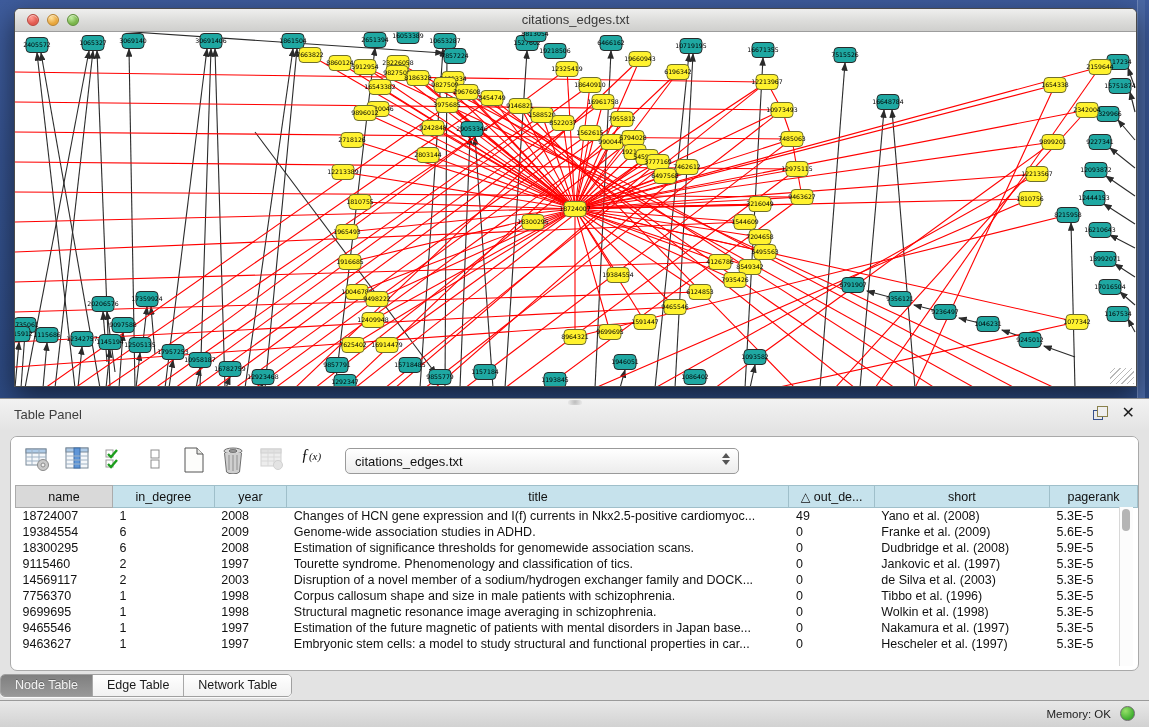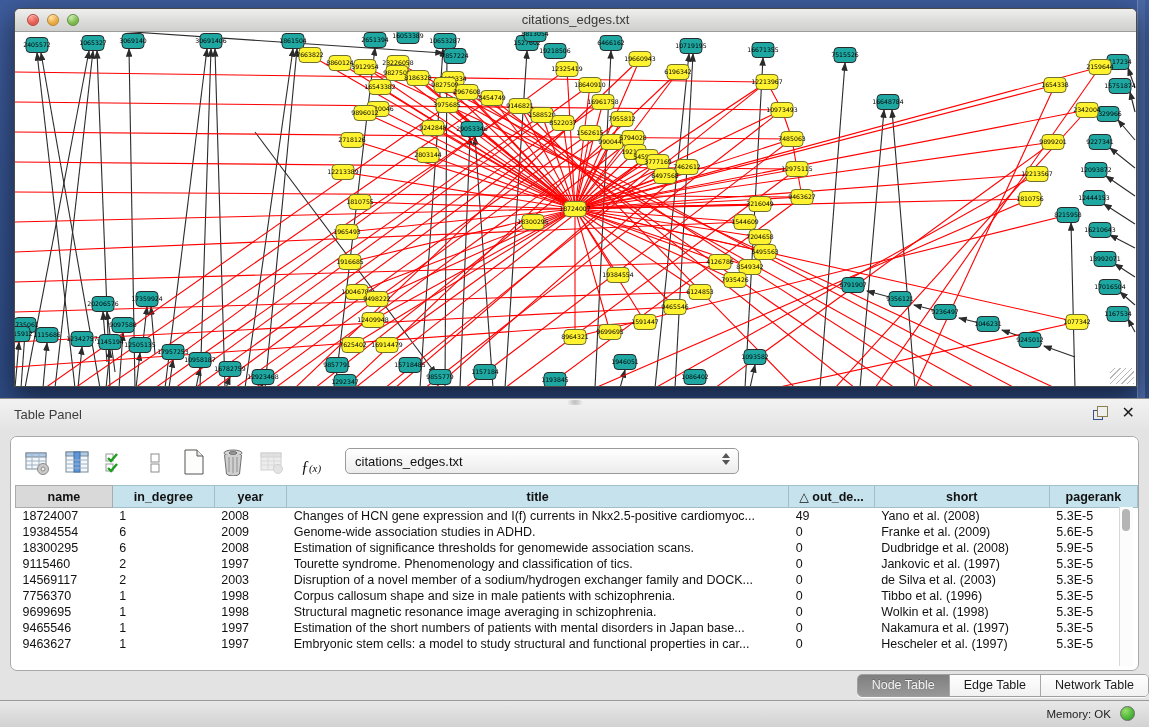--- a/index.html
+++ b/index.html
@@ -42,42 +42,42 @@
   .float-icon{width:15px;height:15px;position:relative;}
   .float-icon .sq1{position:absolute;left:0;top:4px;width:8px;height:8px;border:1.4px solid #36518b;background:transparent;}
   .float-icon .sq2{position:absolute;left:4px;top:0;width:9px;height:9px;border:1.4px solid #8a814c;background:#efefef;}
   .close-x{font-size:16px;font-weight:bold;color:#1c1c1c;line-height:16px;cursor:default;}
   
   .panel-body{position:absolute;left:0;top:430px;width:1149px;height:270px;background:#e3e3e3;}
   .inner-box{position:absolute;left:10px;top:6px;width:1129px;height:235px;box-sizing:border-box;
     background:#fff;border:1px solid #a9a9a9;border-radius:7px;overflow:hidden;}
   .toolbar{position:absolute;left:0;top:0;right:0;height:48px;display:flex;align-items:center;
     padding-left:12px;gap:9px;background:#fff;}
-  .tbtn{width:30px;height:30px;display:flex;align-items:flex-end;justify-content:center;border:none;background:transparent;padding:0;}
+  .tbtn{width:30px;height:30px;display:flex;align-items:flex-start;justify-content:center;border:none;background:transparent;padding:0;}
   .tbtn svg{display:block;}
   .fx{font-family:"Liberation Serif","DejaVu Serif",serif;font-style:italic;font-size:16px;color:#111;}
   .fx small{font-size:11px;}
   .combo{margin-left:10px;width:392px;height:24px;border:1px solid #9a9a9a;border-radius:5px;
     background:linear-gradient(180deg,#ffffff,#ececec);position:relative;display:flex;align-items:center;
     box-shadow:0 1px 0 rgba(255,255,255,.7);}
   .combo .val{font-size:13px;color:#111;padding-left:9px;}
   .combo .spin{position:absolute;right:8px;top:4px;display:flex;flex-direction:column;gap:2px;align-items:center;}
   .combo .spin i{display:block;width:0;height:0;border-left:4px solid transparent;border-right:4px solid transparent;}
   .combo .spin .up{border-bottom:5px solid #555;}
   .combo .spin .dn{border-top:5px solid #555;}
   
   .grid{position:absolute;left:4px;top:48px;border-collapse:collapse;table-layout:fixed;}
-  .grid th{height:21px;font-size:12.5px;font-weight:bold;color:#111;text-align:center;
+  .grid th{height:21px;font-size:12.5px;font-weight:normal;color:#111;text-align:center;
     background:#c6e2ec;border:1px solid #9fbfca;padding:0 4px;overflow:hidden;white-space:nowrap;}
   .grid th.gray{background:#d9d9d9;border-color:#ababab;}
   .grid td{height:16px;font-size:12.5px;color:#111;padding:0 0 0 7px;white-space:nowrap;overflow:hidden;border:none;}
   .vscroll{position:absolute;right:5px;top:70px;bottom:4px;width:13px;border-left:1px solid #d8d8d8;background:#fcfcfc;}
   .vscroll .thumb{position:absolute;left:2px;top:2px;width:8px;height:22px;border-radius:4px;background:#b5b5b5;}
   
-  .tab-bar{position:absolute;left:0;bottom:2px;width:100%;height:26px;display:flex;justify-content:flex-end;align-items:center;}
+  .tab-bar{position:absolute;left:0;bottom:2px;width:100%;height:26px;display:flex;justify-content:flex-start;align-items:center;}
   .seg{display:flex;border:1px solid #a0a0a0;border-radius:5px;overflow:hidden;height:21px;
     box-shadow:0 1px 0 rgba(255,255,255,.8);}
   .seg button{border:none;margin:0;height:21px;padding:0 14px;font-size:12.5px;
     font-family:"Liberation Sans",sans-serif;background:linear-gradient(180deg,#ffffff,#f1f1f1);color:#1a1a1a;border-right:1px solid #a8a8a8;}
   .seg button:last-child{border-right:none;}
   .seg button.active{background:linear-gradient(180deg,#7f7f7f,#989898);color:#f2f2f2;text-shadow:0 -1px 0 rgba(0,0,0,.25);}
   
   .status-bar{position:absolute;left:0;top:700px;width:1149px;height:27px;
     background:linear-gradient(180deg,#e8e8e8,#d2d2d2);border-top:1px solid #9a9a9a;box-sizing:border-box;}
   .mem{position:absolute;right:38px;top:7px;font-size:11.5px;color:#222;}
@@ -971,21 +971,21 @@
             <td>1998</td>
             <td>Structural magnetic resonance image averaging in schizophrenia.</td>
             <td>0</td>
             <td>Wolkin et al. (1998)</td>
             <td>5.3E-5</td>
           </tr>
           <tr>
             <td>9465546</td>
             <td>1</td>
             <td>1997</td>
-            <td>Estimation of the short numbers of patients with mental disorders in Japan base...</td>
+            <td>Estimation of the future magnetic of patients with mental disorders in Japan base...</td>
             <td>0</td>
             <td>Nakamura et al. (1997)</td>
             <td>5.3E-5</td>
           </tr>
           <tr>
             <td>9463627</td>
             <td>1</td>
             <td>1997</td>
             <td>Embryonic stem cells: a model to study structural and functional properties in car...</td>
             <td>0</td>

